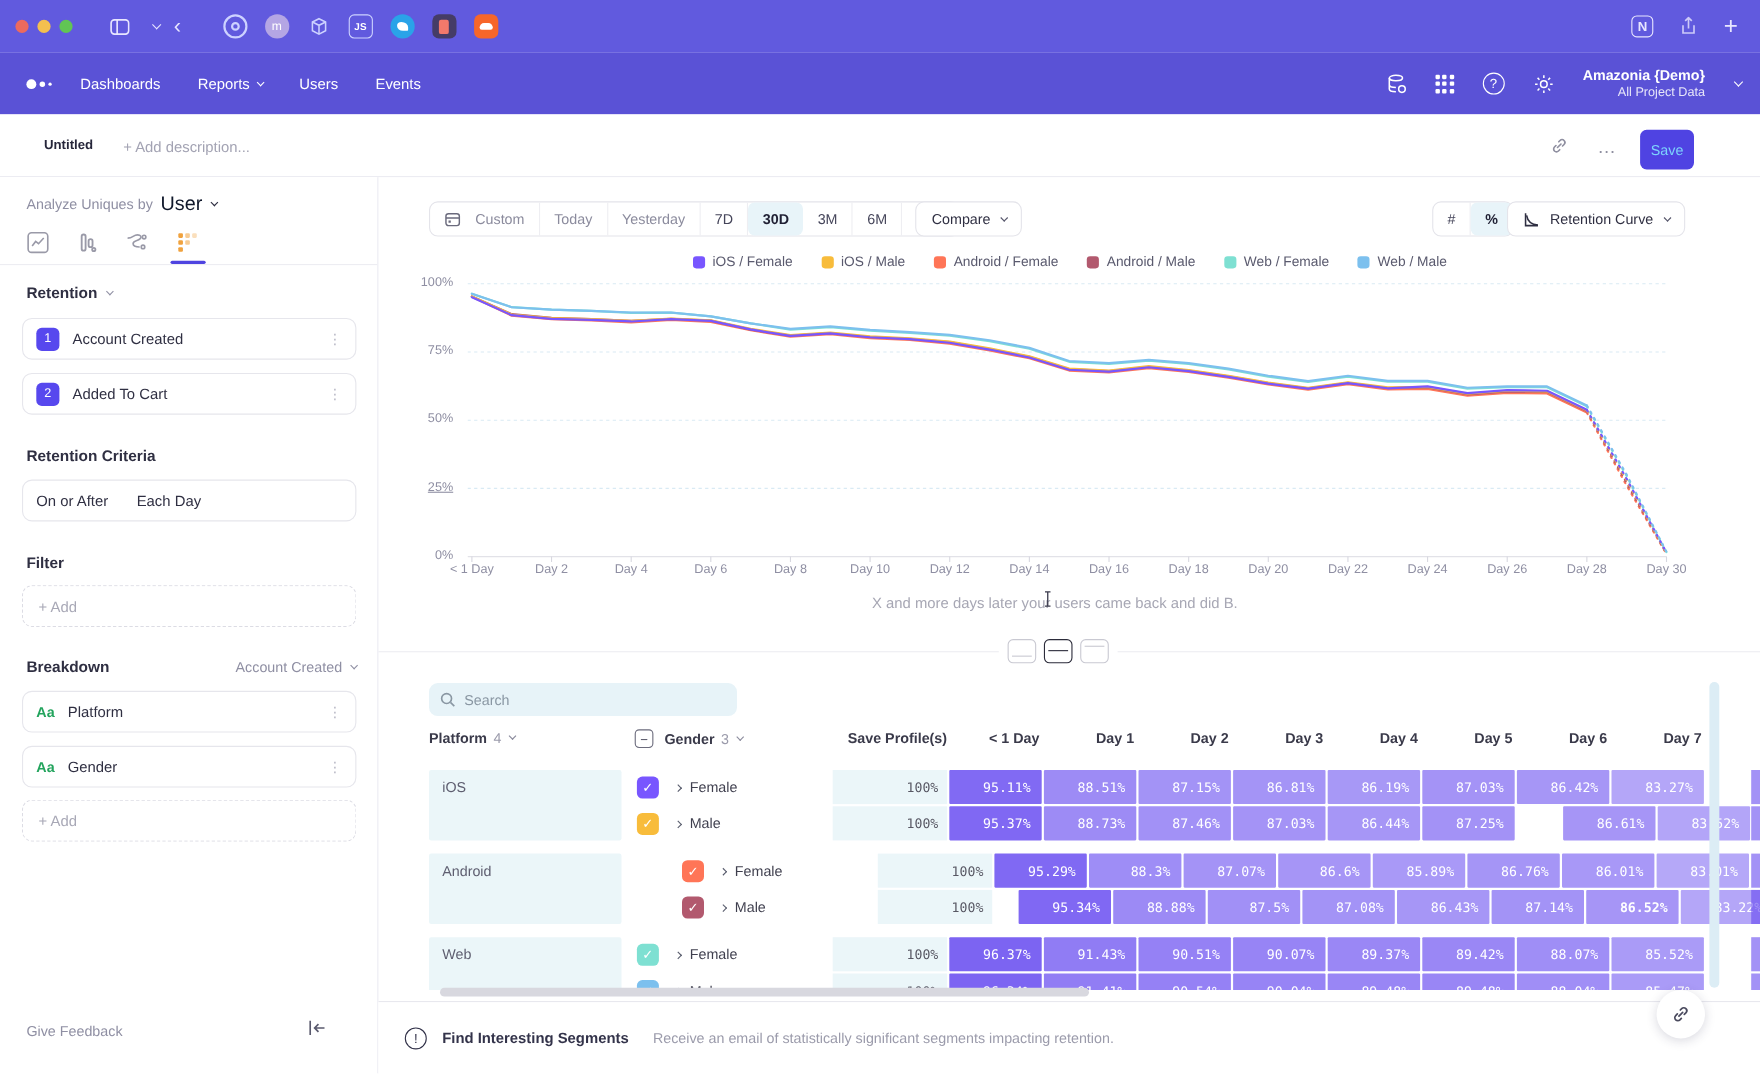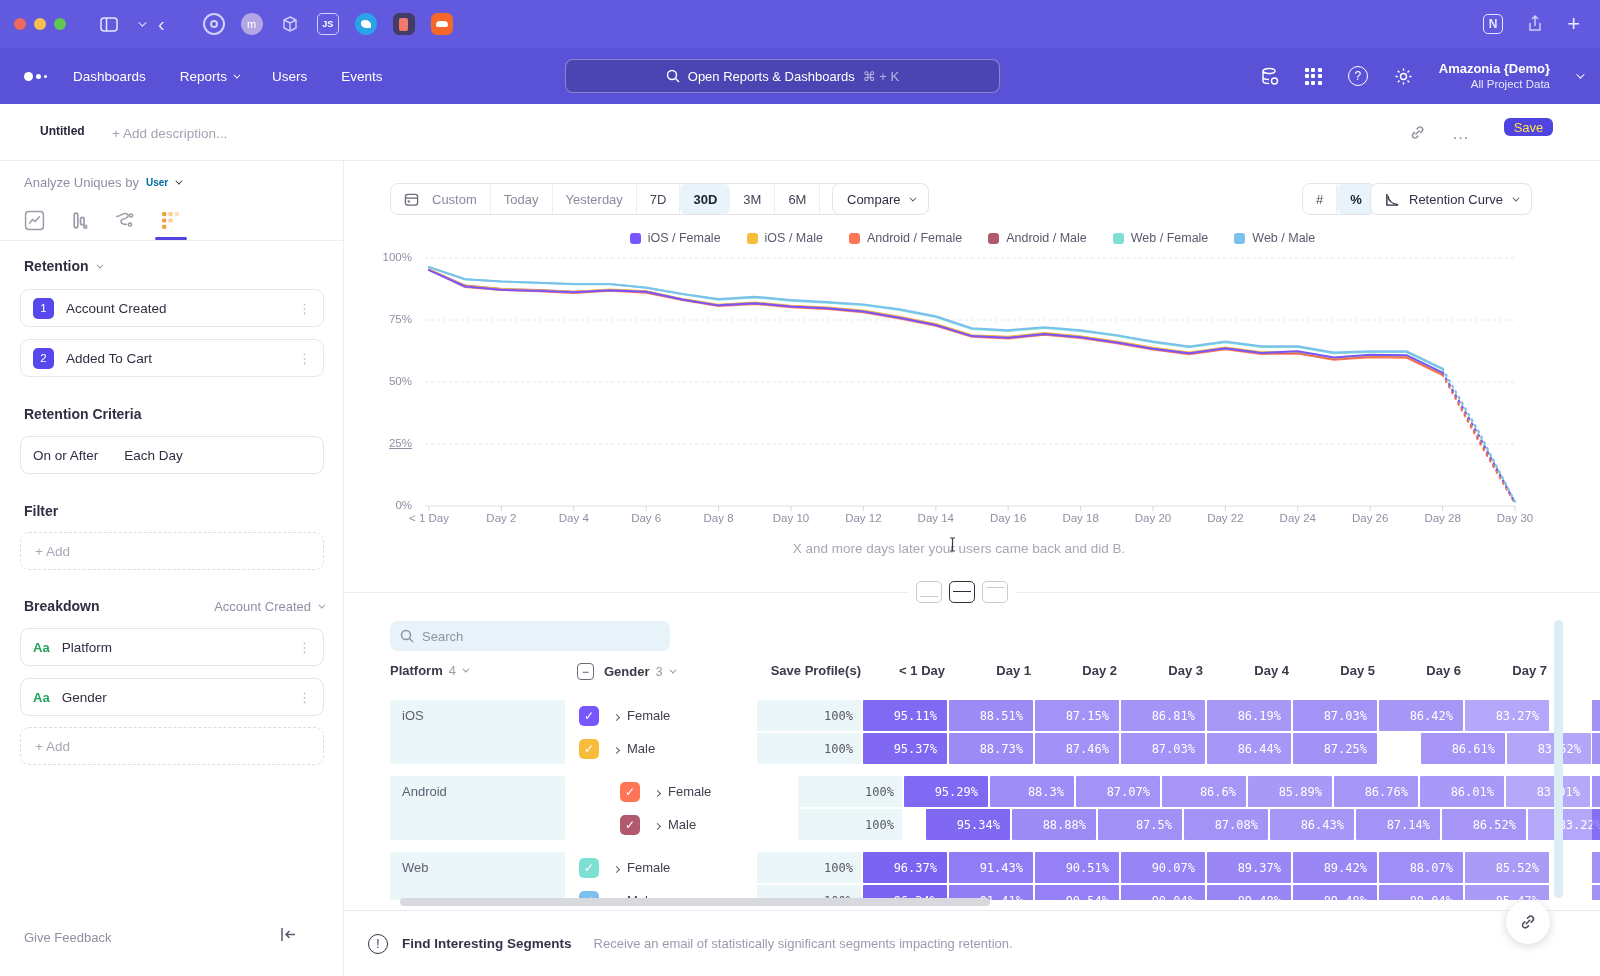--- a/index.html
+++ b/index.html
@@ -21,21 +21,21 @@
   #nav-right{position:absolute;right:18px;top:0;height:56px;display:flex;align-items:center;gap:26px;color:#fff}
   .gridicon{display:grid;grid-template-columns:repeat(3,4px);grid-gap:2.5px}
   .gridicon i{width:4px;height:4px;background:#fff;border-radius:1px}
   #account{text-align:right;line-height:1.25}
   #account .a1{font-size:13px;font-weight:bold;color:#fff}
   #account .a2{font-size:11.5px;color:rgba(255,255,255,.85)}
   
   #titlebar{position:absolute;left:0;top:104px;width:1600px;height:57px;border-bottom:1px solid #ececf2;background:#fff}
   #page-title{position:absolute;left:40px;top:20px;font-size:12px;font-weight:bold;color:#26263a}
   #page-desc{position:absolute;left:112px;top:22px;font-size:13.5px;color:#a3a3b3}
-  #save-btn{position:absolute;right:47px;top:14px;width:49px;height:18px;background:#4f43e2;color:#fde047;font-size:13px;border-radius:6px;display:flex;align-items:center;justify-content:center}
+  #save-btn{position:absolute;right:60px;top:14px;width:49px;height:36px;background:#4f43e2;color:#7dd3fc;font-size:13px;border-radius:6px;display:flex;align-items:center;justify-content:center}
   .tb-ic{position:absolute;top:20px;color:#8f8fa0}
   
   #sidebar{position:absolute;left:0;top:161px;width:344px;height:815px;border-right:1px solid #ececf2;background:#fff}
   .sb-row{position:absolute;left:24px;right:20px}
   .sb-h{font-size:14px;font-weight:bold;color:#2f2f42;display:flex;align-items:center;gap:7px}
   .sb-sub{font-size:13px;color:#8f8fa3}
   .card{position:absolute;left:20px;width:304px;height:38px;border:1px solid #e6e6ec;border-radius:9px;background:#fff;display:flex;align-items:center;padding:0 12px;gap:12px}
   .badge{width:21px;height:21px;border-radius:5px;background:#5748ee;color:#fff;font-size:11.5px;display:flex;align-items:center;justify-content:center}
   .card .lbl{font-size:13.5px;color:#2f2f42;flex:1}
   .kebab{color:#b7b7c4;font-size:13px;letter-spacing:0}
@@ -150,28 +150,20 @@
     <i style="width:5px;height:5px;background:#fff;border-radius:50%"></i>
     <i style="width:3px;height:3px;background:#fff;border-radius:50%"></i>
   </span>
   <span class="navlink">Dashboards</span>
   <span class="navlink">
       <span>Reports</span>
       <span class="chev" style="width:5px;height:5px"></span>
     </span>
   <span class="navlink">Users</span>
   <span class="navlink">Events</span>
-  <div id="nav-search">
-    <svg width="14" height="14" viewBox="0 0 14 14" fill="none" stroke="#fff" stroke-width="1.5">
-        <circle cx="6" cy="6" r="4.5"></circle>
-        <line x1="9.5" y1="9.5" x2="13" y2="13"></line>
-      </svg>
-    <span>Open Reports &amp; Dashboards</span>
-    <span style="color:rgba(255,255,255,.6)">⌘ + K</span>
-  </div>
   <div id="nav-right">
     <span>
         <svg width="19" height="19" viewBox="0 0 19 19" fill="none" stroke="#fff" stroke-width="1.4">
           <ellipse cx="9" cy="4" rx="6" ry="2.5"></ellipse>
           <path d="M3 4v6c0 1.4 2.7 2.5 6 2.5M3 10v4c0 1.4 2.7 2.5 6 2.5"></path>
           <circle cx="14.5" cy="14" r="3"></circle>
         </svg>
       </span>
     <span class="gridicon">
         <i></i>
@@ -209,21 +201,21 @@
         <path d="M8.4 11.4l-1.1 1.1a2.4 2.4 0 01-3.4-3.4l1.3-1.3"></path>
       </svg>
     </span>
   <span class="tb-ic" style="right:130px;font-size:17px;letter-spacing:1px">…</span>
   <span id="save-btn">Save</span>
 </div>
 
 <div id="sidebar">
   <div class="sb-row" style="top:14px;display:flex;align-items:center;gap:7px">
     <span class="sb-sub">Analyze Uniques by</span>
-    <span style="font-size:10px;font-weight:bold;color:#0369a1">User</span>
+    <span style="font-size:18px;font-weight:normal;color:#0f172a">User</span>
     <span class="chev" style="width:5px;height:5px;color:#2f2f42"></span>
   </div>
   <div class="tabicons">
     <span>
         <svg width="21" height="21" viewBox="0 0 20 20" fill="none" stroke="#9a9aa8" stroke-width="1.4">
           <rect x="1.5" y="1.5" width="17" height="17" rx="3"></rect>
           <path d="M5 13l3-4 2.5 2L15 6" stroke-dasharray="0"></path>
         </svg>
       </span>
     <span>
@@ -526,21 +518,21 @@
           <span class="cb" style="background: rgb(178, 89, 110);">✓</span>
           <span class="exp"><span class="chev r" style="width:5px;height:5px"></span></span>
           <span class="glabel">Male</span>
           <span class="tcell">100%</span>
           <span class="dcell" style="background: rgba(101, 73, 240, 0.827); margin-left: 24px;">95.34%</span>
           <span class="dcell" style="background: rgba(101, 73, 240, 0.643);">88.88%</span>
           <span class="dcell" style="background: rgba(101, 73, 240, 0.608);">87.5%</span>
           <span class="dcell" style="background: rgba(101, 73, 240, 0.596);">87.08%</span>
           <span class="dcell" style="background: rgba(101, 73, 240, 0.576);">86.43%</span>
           <span class="dcell" style="background: rgba(101, 73, 240, 0.596);">87.14%</span>
-          <span class="dcell" style="background: rgba(101, 73, 240, 0.58);">86.52%</span>
+          <span class="dcell" style="background: rgba(101, 73, 240, 0.58); font-weight: bold;">86.52%</span>
           <span class="dcell" style="background: rgba(101, 73, 240, 0.486);">83.22%</span>
         </div>
       </div>
     </div>
     <div style="position: absolute; left: 1202px; width: 10px; height: 31px; background: rgba(101, 73, 240, 0.6); top: 76px;"></div>
     <div style="position: absolute; left: 1202px; width: 10px; height: 31px; background: rgba(101, 73, 240, 0.6); top: 109px;"></div>
     <div class="tgroup" style="top: 152px;">
       <div class="pcell">Web</div>
       <div class="rows">
         <div class="trow">

